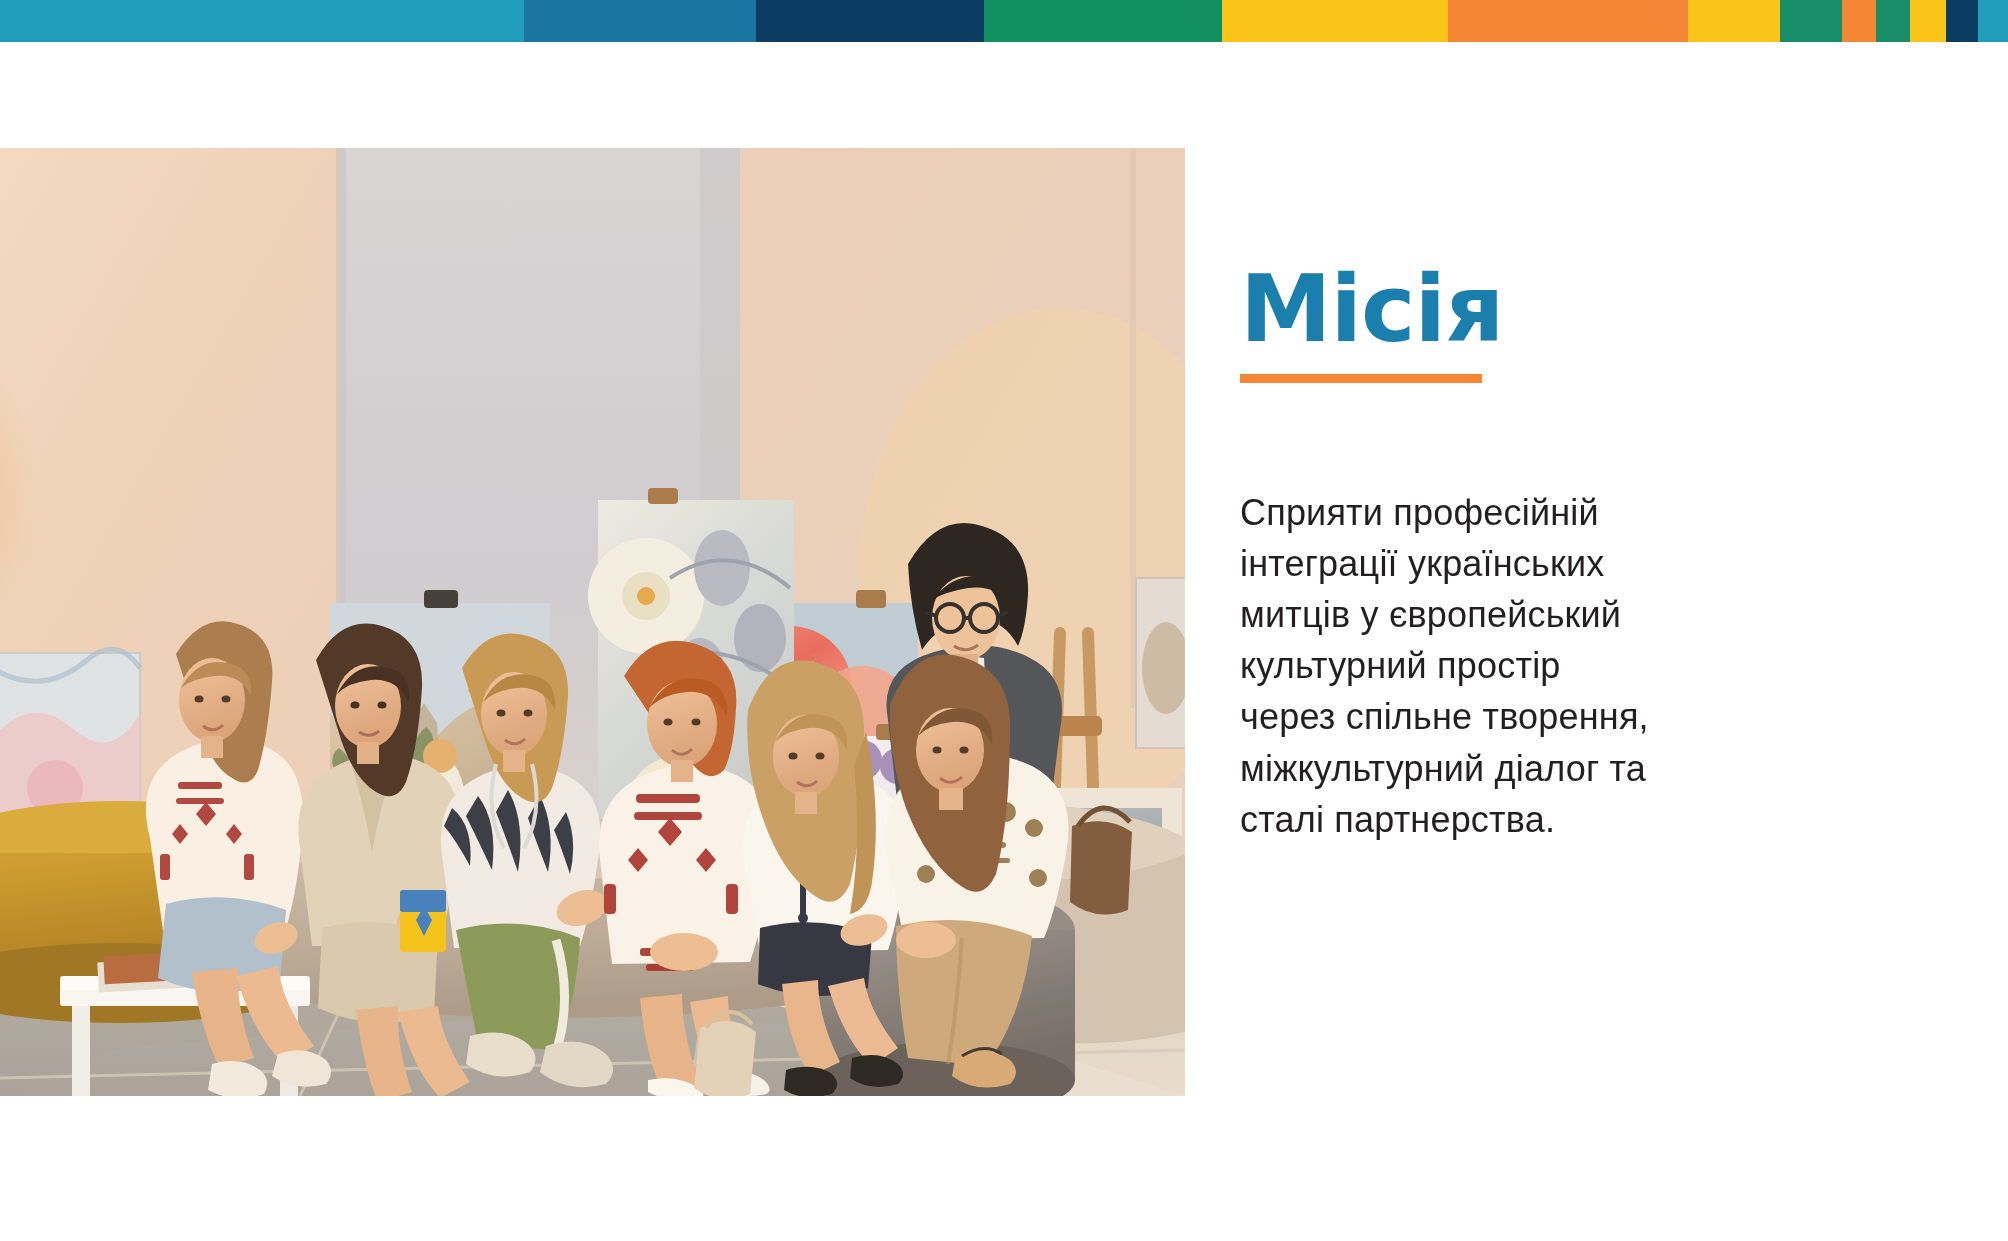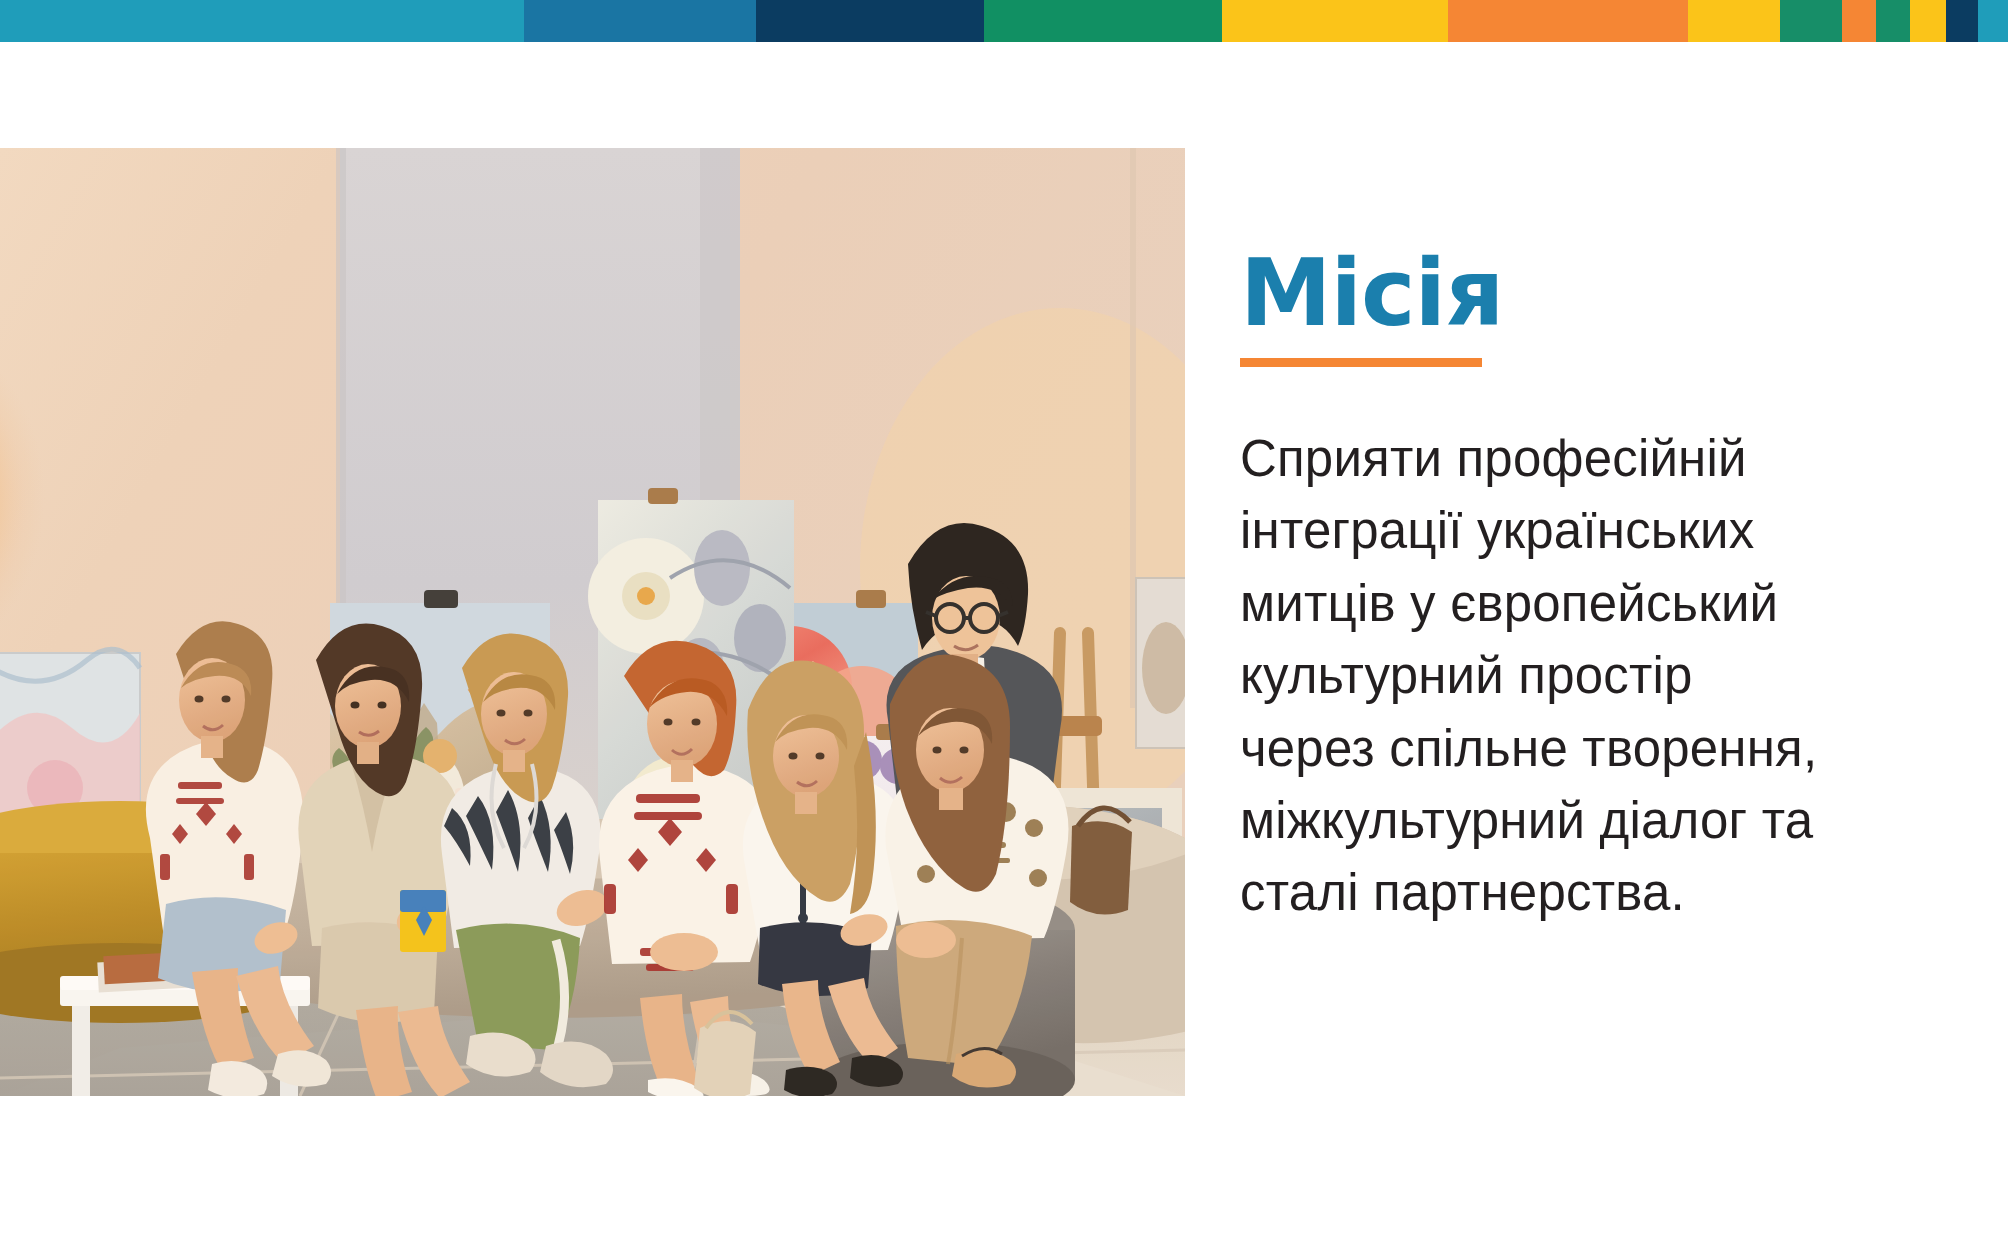--- a/index.html
+++ b/index.html
@@ -35,44 +35,44 @@
     height: 948px;
     overflow: hidden;
     background: #efd9c6;
   }
   #photo-canvas { position: absolute; inset: 0; }
 
   
   #text-column {
     position: absolute;
     left: 1240px;
-    top: 148px;
+    top: 164px;
     width: 700px;
   }
   #section-title {
     font-family: "DejaVu Sans", sans-serif;
     font-weight: bold;
     font-size: 92px;
     line-height: 1.0;
     color: #1B7FAD;
     letter-spacing: -1px;
     margin: 0;
     padding-top: 100px;
   }
   #title-underline {
     width: 242px;
     height: 9px;
     background: #F58634;
     margin-top: 18px;
   }
   #mission-body {
-    margin-top: 56px;
+    margin-top: 104px;
     font-family: "Liberation Sans", sans-serif;
     font-weight: 300;
-    font-size: 51px;
+    font-size: 36px;
     line-height: 1.42;
     color: #231F20;
     letter-spacing: 0.2px;
     white-space: pre-line;
   }
 </style>
 </head>
 <body style="background: rgb(255, 255, 255);">
 
 <div id="top-bar">

